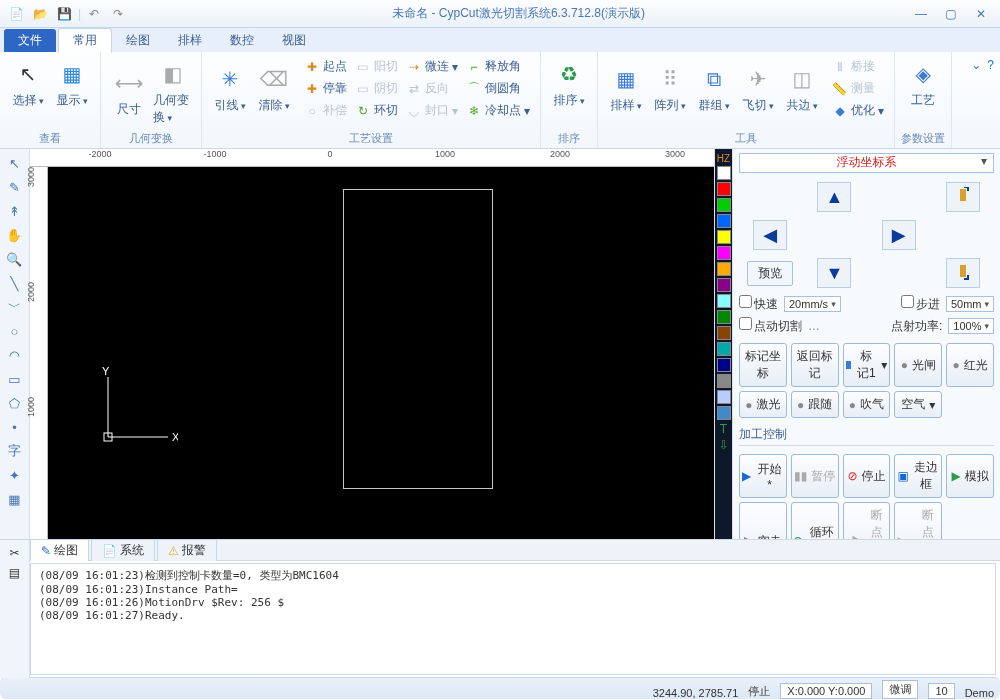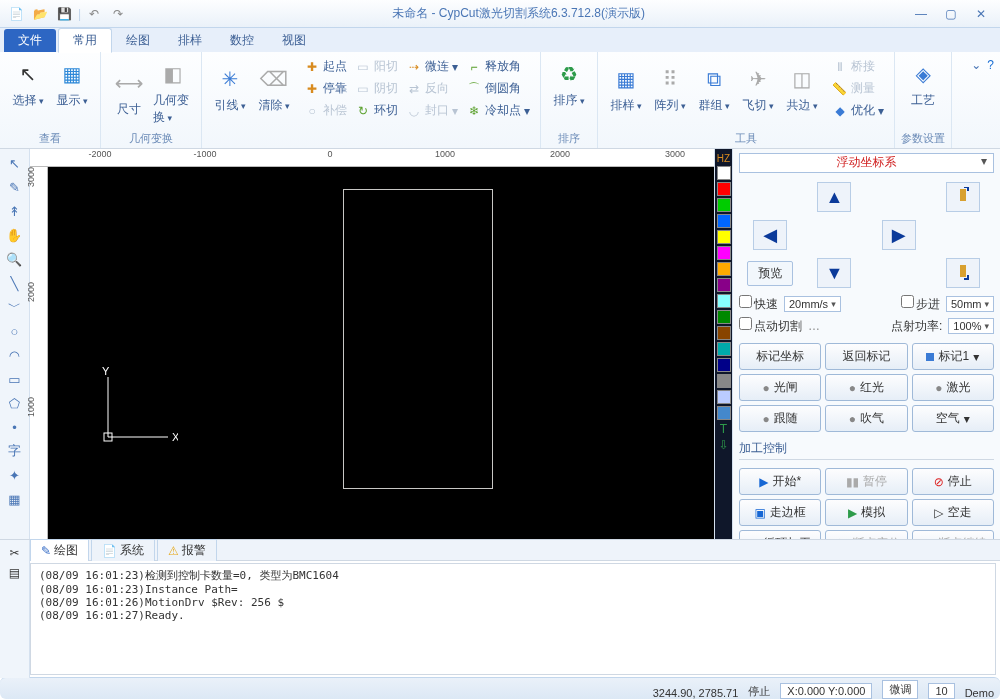--- a/index.html
+++ b/index.html
@@ -51,21 +51,21 @@
 .coord-dd::after{content:"▾"; position:absolute; right:6px; color:#555;}
 .jog { display:grid; grid-template-columns:repeat(4,1fr); grid-template-rows:repeat(3,36px); margin-top:6px; gap:2px;}
 .jog .cell{display:flex;align-items:center;justify-content:center;}
 .arrow-btn{width:34px;height:30px;background:#eef3fa;border:1px solid #b8cde6;display:flex;align-items:center;justify-content:center;color:#0b3a9a;font-size:18px;cursor:pointer;}
 .zbtn{width:34px;height:30px;background:#eef3fa;border:1px solid #b8cde6;display:flex;align-items:center;justify-content:center;cursor:pointer;}
 .pbtn{padding:3px 10px;border:1px solid #a9c1e0;background:#f2f7fc;border-radius:2px;cursor:pointer;font-size:12px;}
 .prow{display:flex;align-items:center;gap:6px;margin-top:4px;font-size:12px;}
 .prow input[type=checkbox]{margin-right:2px;}
 .combo{border:1px solid #a9c1e0;background:#fff;padding:1px 4px;font-size:11px;display:flex;align-items:center;}
 .combo::after{content:"▾";margin-left:3px;font-size:9px;color:#555;}
-.btns-grid{display:grid;grid-template-columns:repeat(3,1fr);gap:4px;margin-top:8px;}
+.btns-grid{display:grid;grid-template-columns:repeat(5,1fr);gap:4px;margin-top:8px;}
 .gbtn{padding:4px 2px;border:1px solid #9fb9d8;background:linear-gradient(#fdfdfe,#e6eef7);border-radius:3px;text-align:center;font-size:12px;cursor:pointer;display:flex;align-items:center;justify-content:center;gap:4px;}
 .gbtn.dis{color:#aaa;}
 .section-title{font-size:12px;color:#3c5f94;margin-top:8px;padding-bottom:2px;border-bottom:1px solid #cfd8e3;}
 
 .bottom-tabs{height:22px;display:flex;align-items:center;background:#eef3fa;border-top:1px solid #cfd8e3;border-bottom:1px solid #cfd8e3;padding-left:30px;gap:2px;}
 .btab{padding:2px 10px;font-size:12px;border:1px solid #c2d6ec;background:#fff;border-bottom:none;display:flex;align-items:center;gap:3px;}
 .btab.inactive{background:#eef3fa;}
 .log{height:112px;background:#fff;border:1px solid #cfd8e3;margin:2px 4px 2px 30px;padding:4px 8px;font-size:11px;overflow:auto;white-space:pre;font-family:Consolas,monospace;}
 .statusbar{height:22px;background:linear-gradient(#eaf1f9,#dce8f5);border-top:1px solid #c2d6ec;display:flex;align-items:flex-end;font-size:11px;padding:0 6px;gap:10px;border-radius:6px;}
 .statusbar .spacer{flex:1;}
@@ -180,20 +180,21 @@
               <span class="ic" style="color:#5aa02c">⌐</span>
               <span>释放角</span>
             </div>
           <div class="smallbtn">
               <span class="ic" style="color:#5aa02c">⌒</span>
               <span>倒圆角</span>
             </div>
           <div class="smallbtn"><span class="ic" style="color:#5aa02c">❄</span><span>冷却点</span> ▾</div>
         </div>
       </div>
+      <div class="group-label">工艺设置</div>
     </div>
     <div class="group">
       <div class="bigbtn">
           <div class="ic" style="color:#2d9b4a">♻</div>
           <div class="lbl dd">排序</div>
         </div>
       <div class="group-label">排序</div>
     </div>
     <div class="group">
       <div class="row">
@@ -259,21 +260,21 @@
     <div class="tbtn">▭</div>
     <div class="tbtn">⬠</div>
     <div class="tbtn">•</div>
     <div class="tbtn">字</div>
     <div class="tbtn">✦</div>
     <div class="tbtn">▦</div>
   </div>
   <div class="canvas-wrap">
     <div class="hruler">
       <span class="tick" style="left:70px">-2000</span>
-      <span class="tick" style="left:175px">-1000</span>
+      <span class="tick" style="left:185px">-1000</span>
       <span class="tick" style="left:300px">0</span>
       <span class="tick" style="left:415px">1000</span>
       <span class="tick" style="left:530px">2000</span>
       <span class="tick" style="left:645px">3000</span>
     </div>
     <div class="rflex">
       <div class="vruler">
         <span class="tick" style="top:20px">3000</span>
         <span class="tick" style="top:135px">2000</span>
         <span class="tick" style="top:250px">1000</span>

